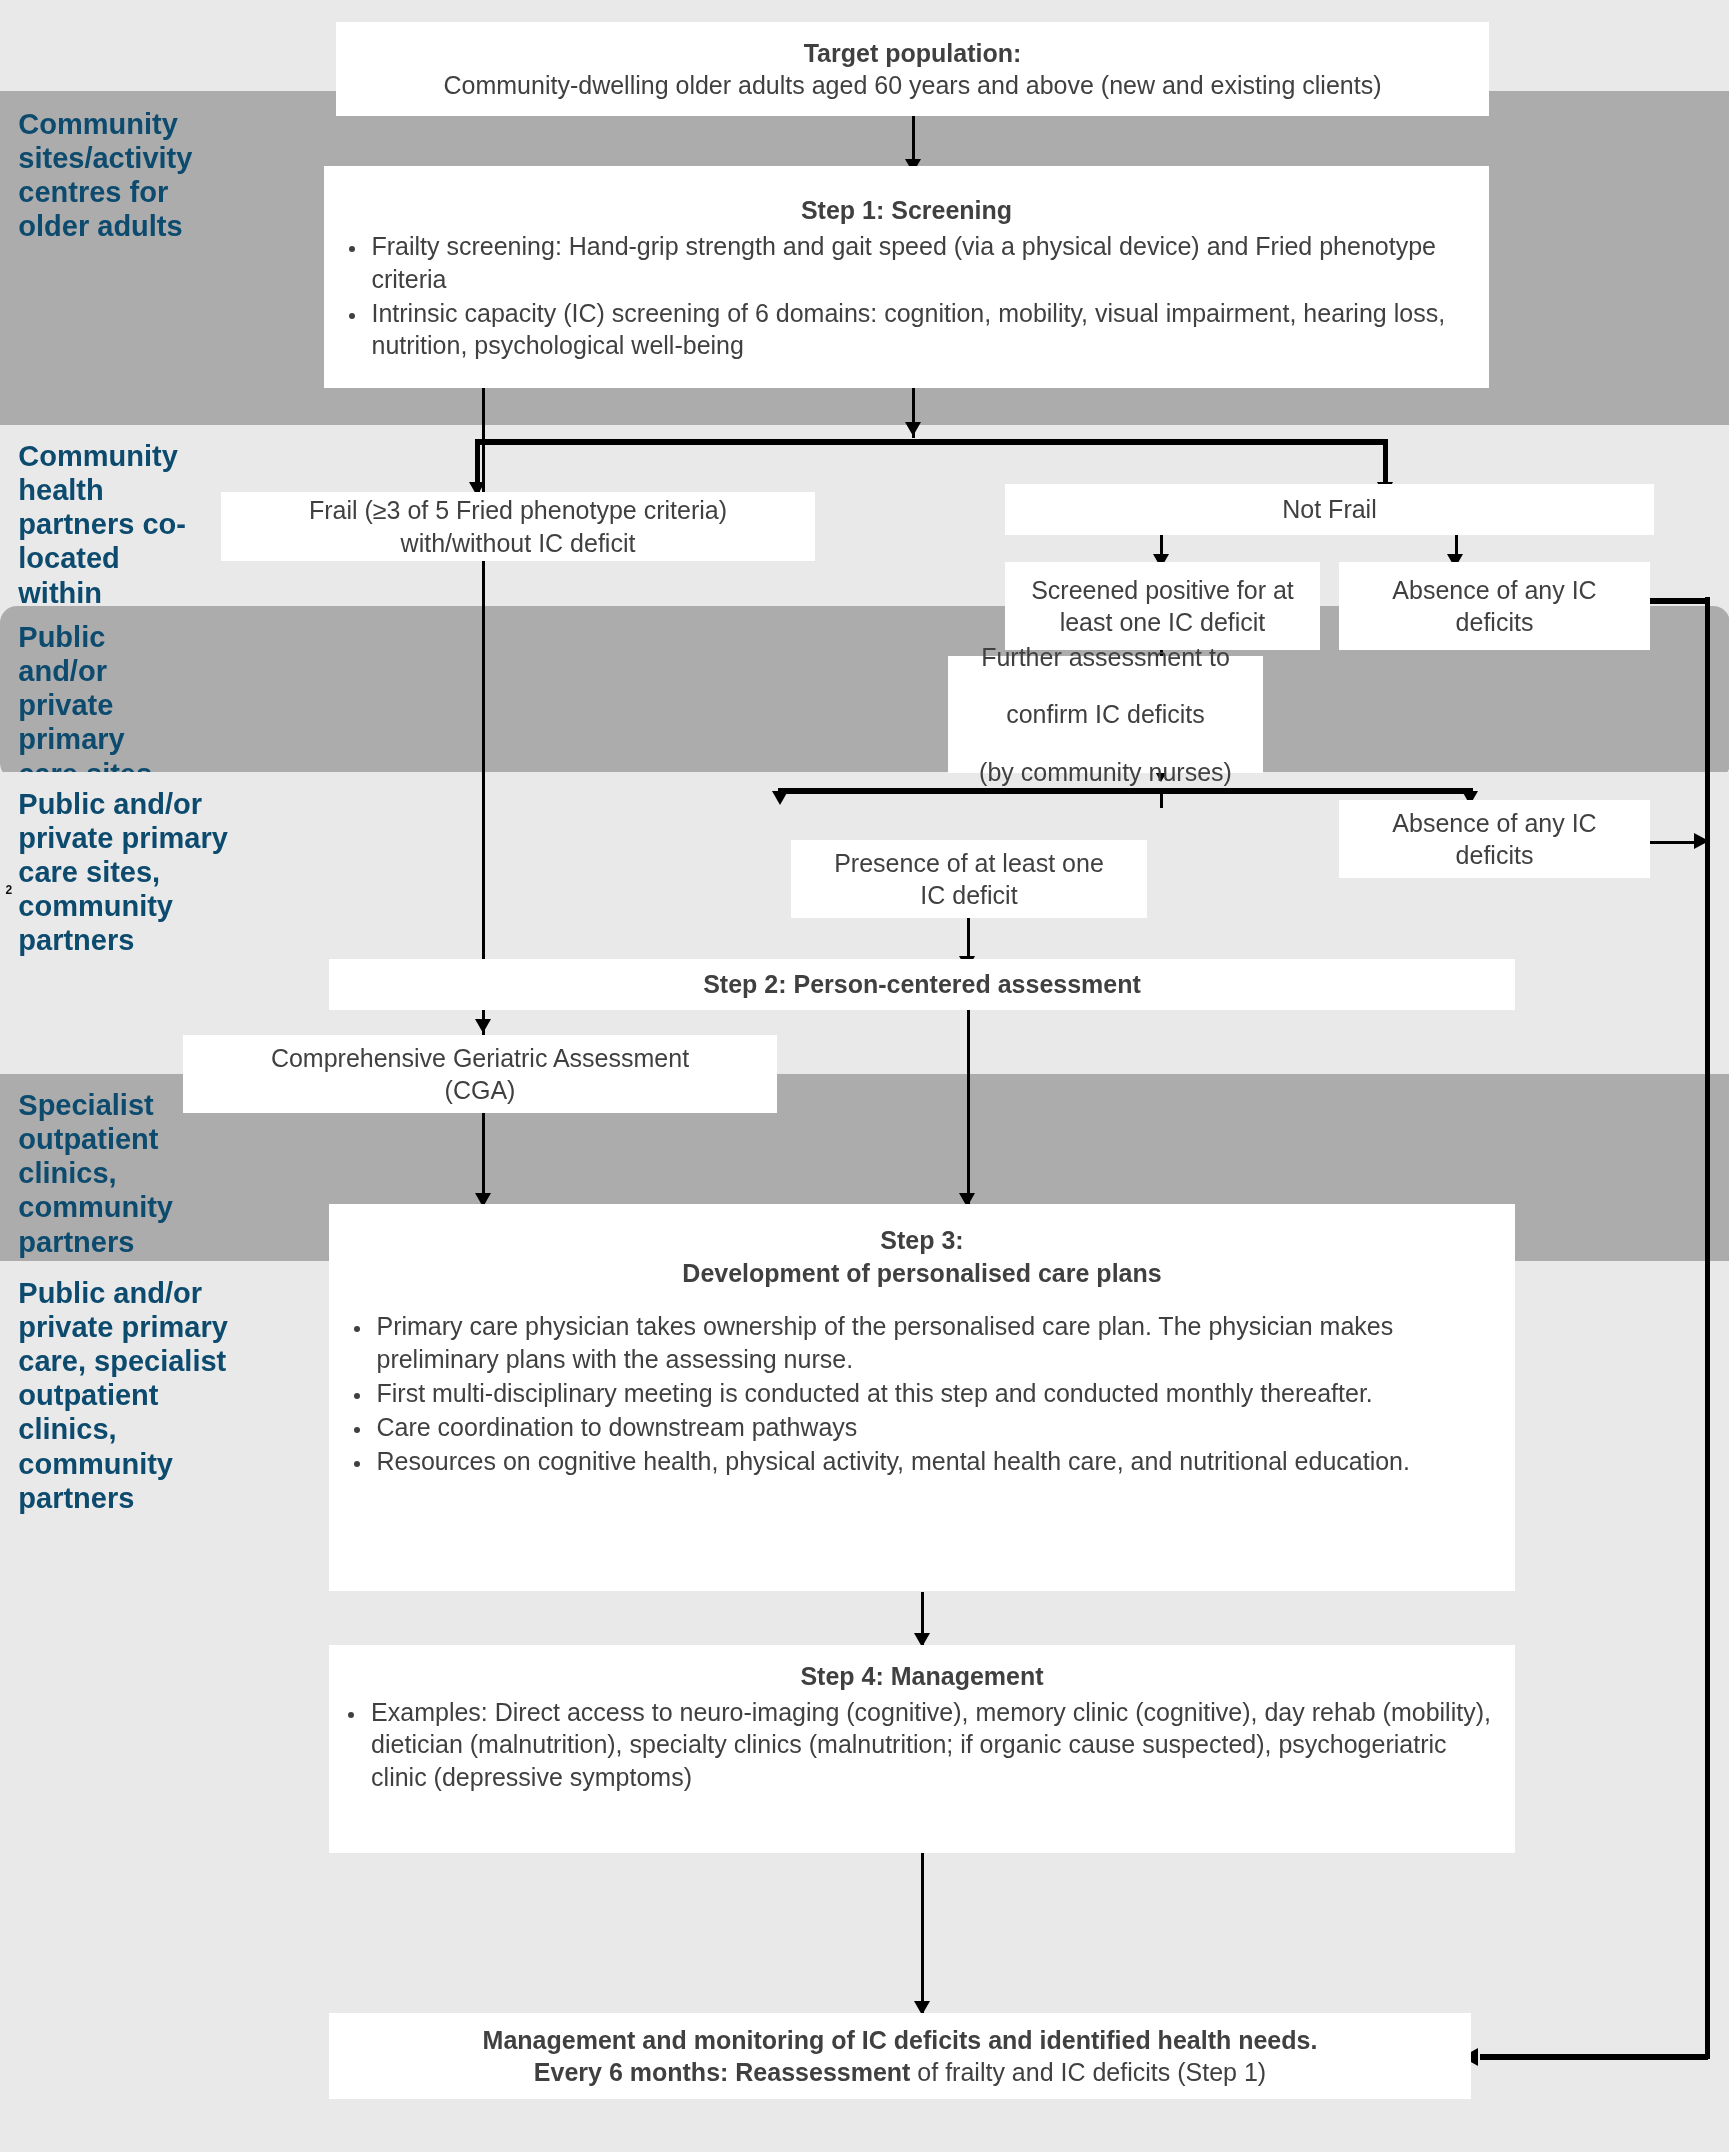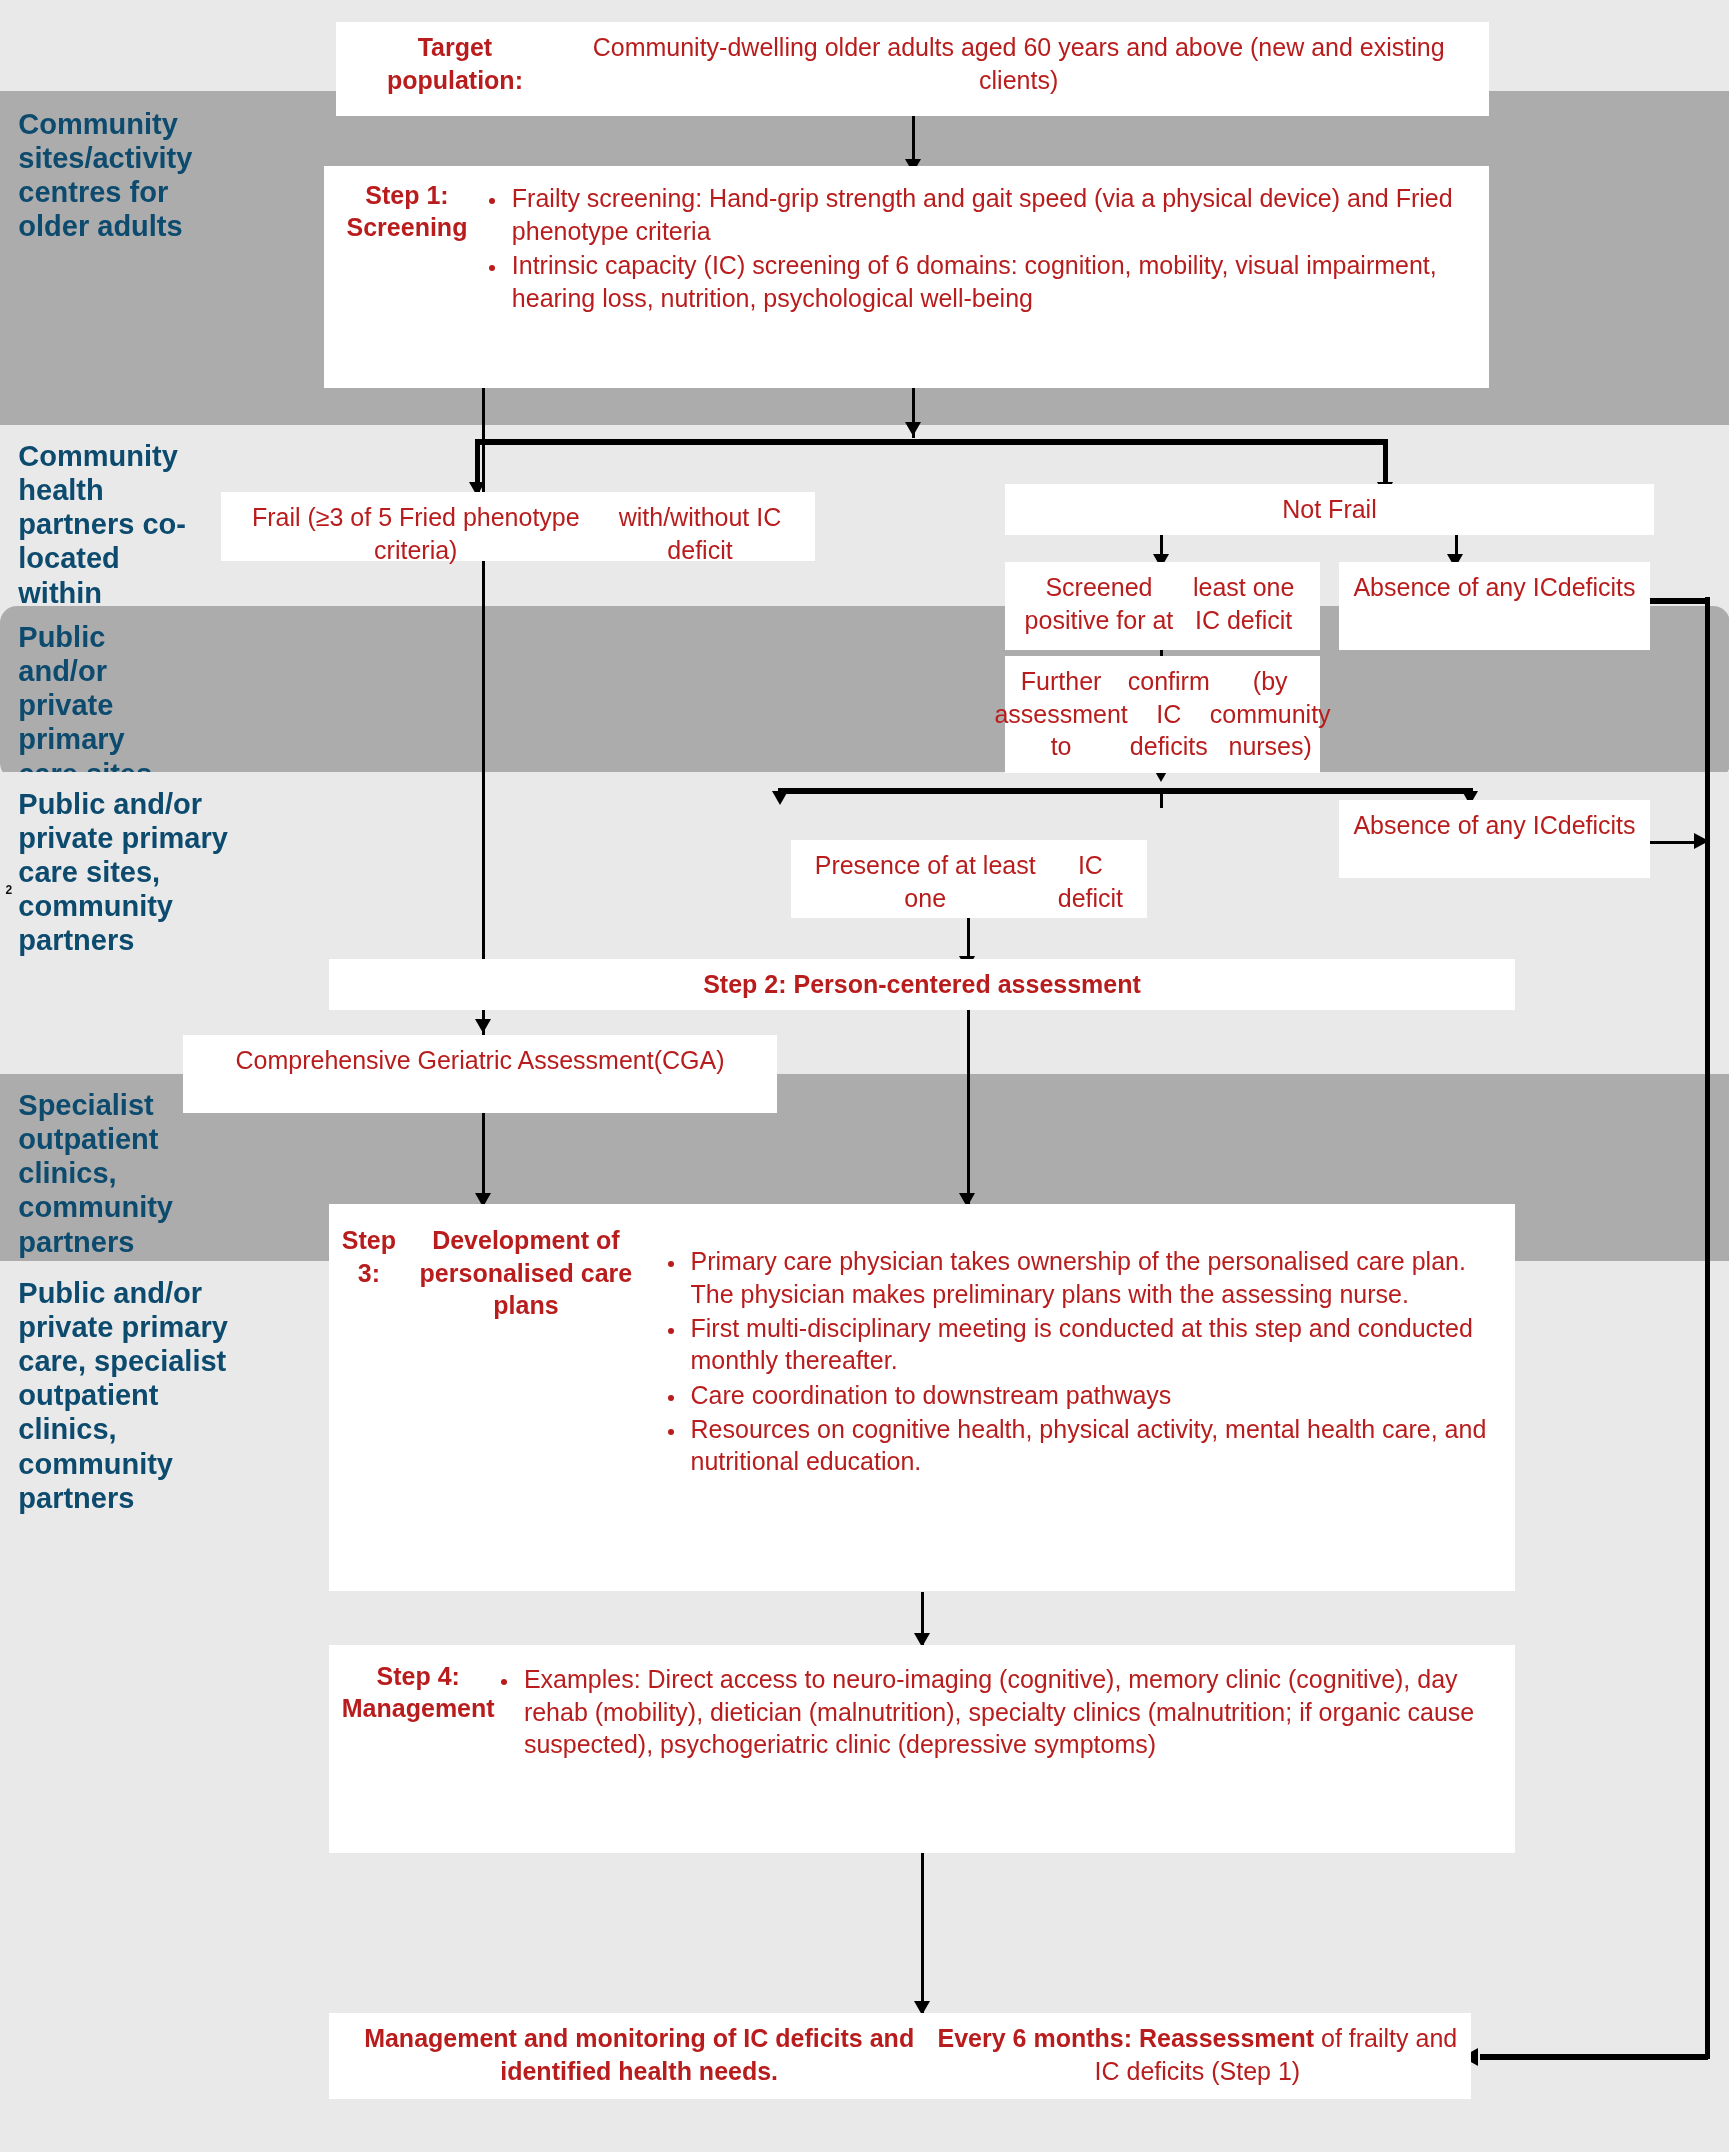--- a/index.html
+++ b/index.html
@@ -34,25 +34,26 @@
     line-height: 1.18;
     color: #0c4a6e;
     width: 228px;
     white-space: pre-line;
   }
 
   
   .node {
     position: absolute;
     background: #ffffff;
-    color: #b91c1c;
+    color: #404040;
     font-size: 25px;
     line-height: 1.30;
     padding: 9.1px 12.8px;
     display: flex;
+    flex-direction: column;
     justify-content: center;
   }
   .node .ctr { text-align: center; }
   .node .bold { font-weight: bold; }
   .node ul {
     margin: 3.7px 0 0 0;
     padding-left: 31px;
     text-align: left;
   }
   .node li {
@@ -234,21 +235,21 @@
   <div class="node" style="left:1005px; top:562px; width:315px; height:88px;">
     <div class="ctr">Screened positive for at</div>
     <div class="ctr">least one IC deficit</div>
   </div>
 
   <div class="node" style="left:1339px; top:562px; width:311px; height:88px;">
     <div class="ctr">Absence of any IC</div>
     <div class="ctr">deficits</div>
   </div>
 
-  <div class="node" style="left:1005px; top:656px; width:315px; height:117px;">
+  <div class="node" style="left:948px; top:656px; width:315px; height:117px;gap:25px;">
     <div class="ctr">Further assessment to</div>
     <div class="ctr">confirm IC deficits</div>
     <div class="ctr">(by community nurses)</div>
   </div>
 
   <div class="node" style="left:791px; top:800px; width:356px; height:78px;margin-top:40px;">
     <div class="ctr">Presence of at least one</div>
     <div class="ctr">IC deficit</div>
   </div>
 

